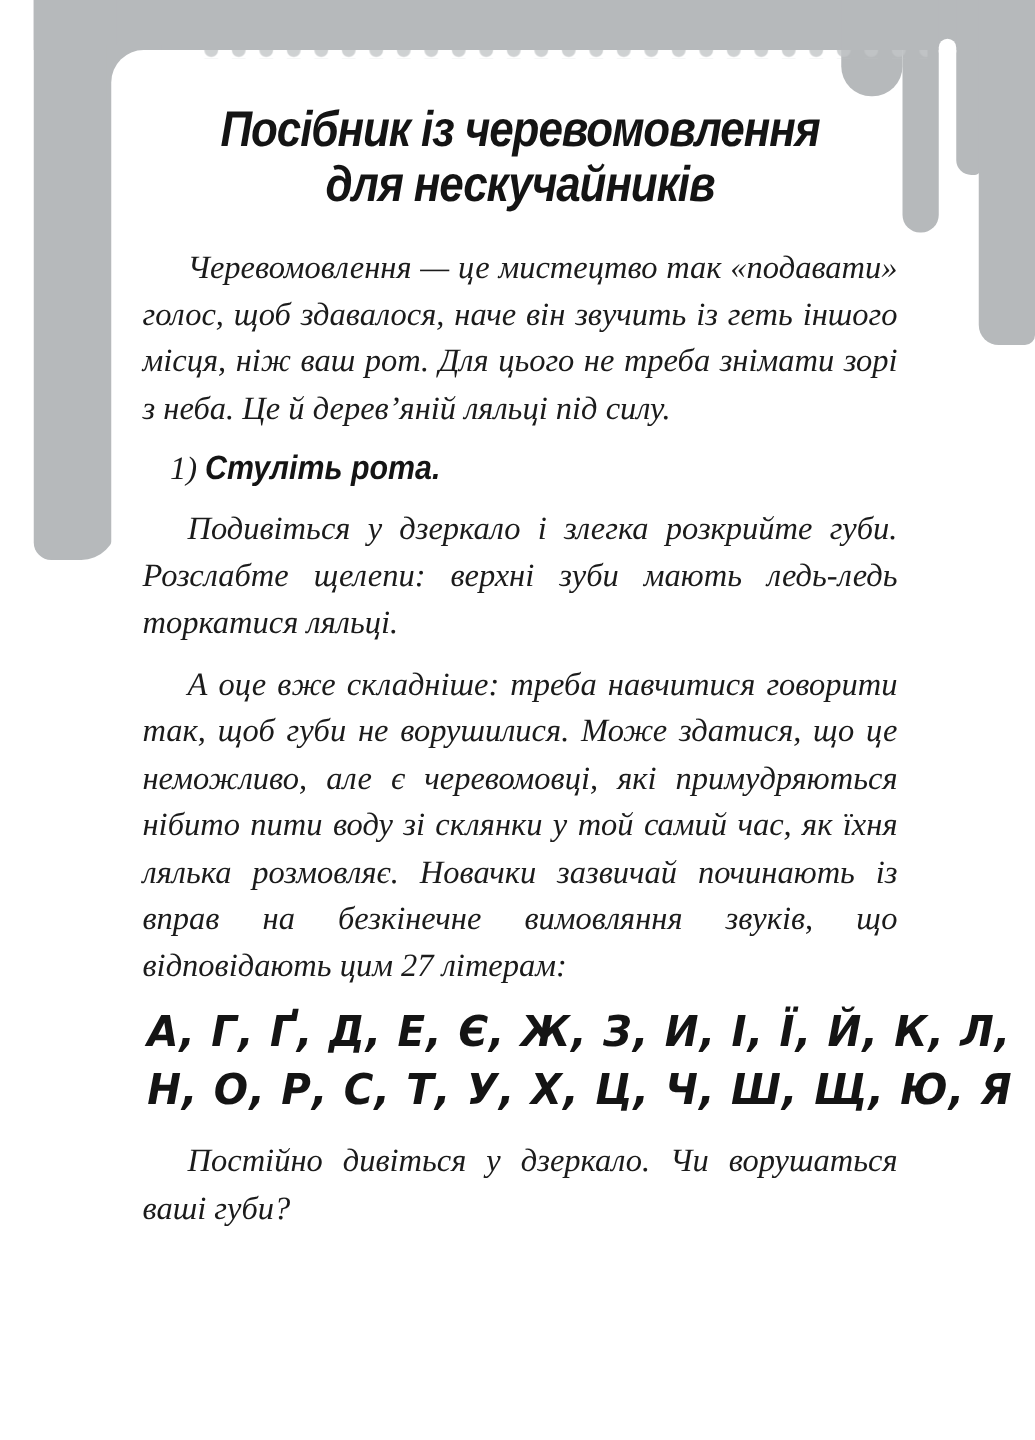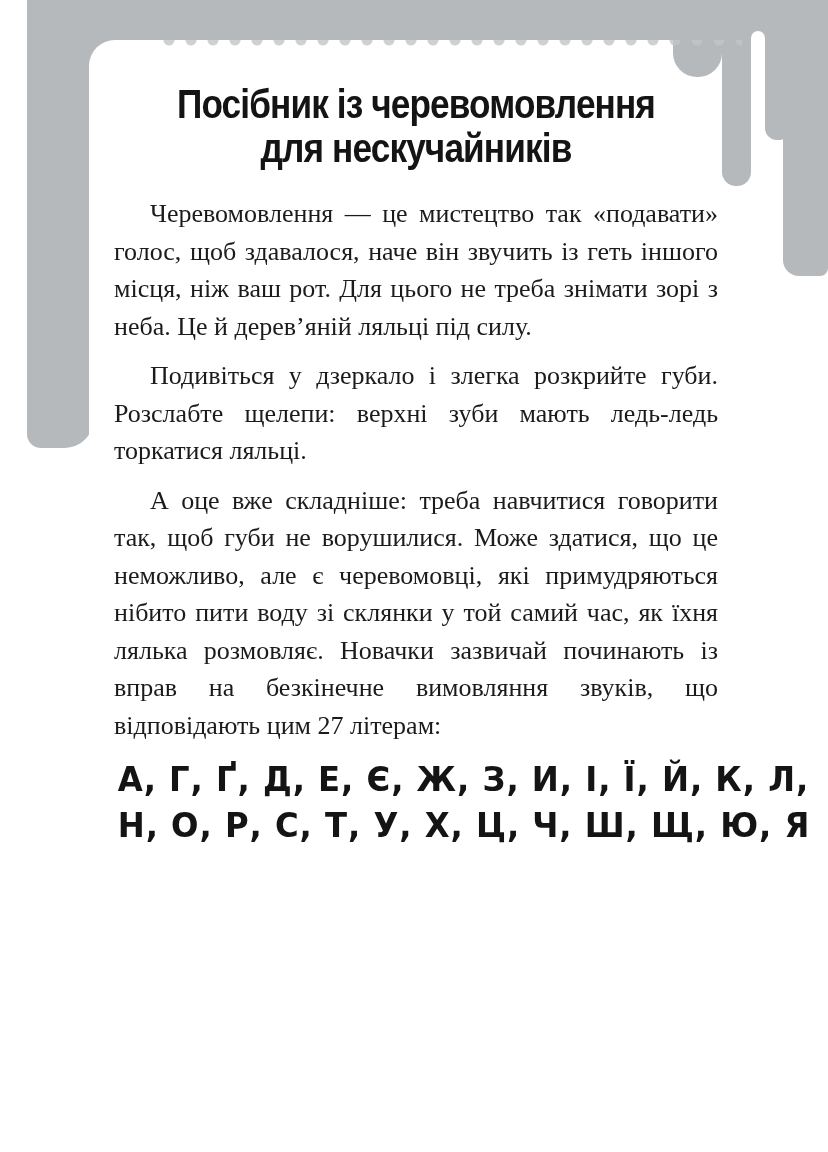--- a/index.html
+++ b/index.html
@@ -9,20 +9,21 @@
     --paper:#ffffff;
   }
   html,body{margin:0;padding:0;background:#fff;}
   .page{
     position:relative;
     width:828px;height:1152px;
     background:var(--paper);
     overflow:hidden;
     font-family:"Liberation Serif","DejaVu Serif",serif;
     color:var(--ink);
+    font-style:italic;
   }
   
   .gray{position:absolute;background:var(--gray);}
   .band{left:27px;top:0;right:0;height:40px;z-index:1;}
   .left-strip{left:27px;top:0;width:66px;height:448px;border-radius:0 0 28px 14px;z-index:1;}
   .corner-fill{left:85px;top:36px;width:44px;height:44px;z-index:1;}
   .card{
     position:absolute;left:89px;top:40px;right:0;bottom:0;
     background:var(--paper);
     border-top-left-radius:26px;
@@ -114,24 +115,26 @@
 
   <div class="content">
 
     <h1 class="title">
       <span class="tl">Посібник із черевомовлення</span>
       <span class="tl">для нескучайників</span>
     </h1>
 
     <p class="body intro">Черевомовлення — це мистецтво так «подава­ти» голос, щоб здавалося, наче він звучить із геть іншого місця, ніж ваш рот. Для цього не треба знімати зорі з неба. Це й дерев’яній ляльці під силу.</p>
 
+    <p class="sec-head first"><span class="sec-num">1)</span> <span class="sec-title">Стуліть рота.</span></p>
     <p class="body">Подивіться у дзеркало і злегка розкрийте губи. Розслабте щелепи: верхні зуби мають ледь-ледь торкатися ляльці.</p>
 
     <p class="body">А оце вже складніше: треба навчитися говорити так, щоб губи не ворушилися. Може здатися, що це неможливо, але є черевомовці, які примудря­ються нібито пити воду зі склянки у той самий час, як їхня лялька розмовляє. Новачки зазвичай починають із вправ на безкінечне вимовляння звуків, що відповідають цим 27 літерам:</p>
 
     <div class="letters">
       <span class="al">А, Г, Ґ, Д, Е, Є, Ж, З, И, І, Ї, Й, К, Л,</span>
       <span class="al">Н, О, Р, С, Т, У, Х, Ц, Ч, Ш, Щ, Ю, Я</span>
     </div>
 
+    <p class="body closing">Постійно дивіться у дзеркало. Чи ворушаться ваші губи?</p>
 
   </div>
 </div>
 
 </body></html>

